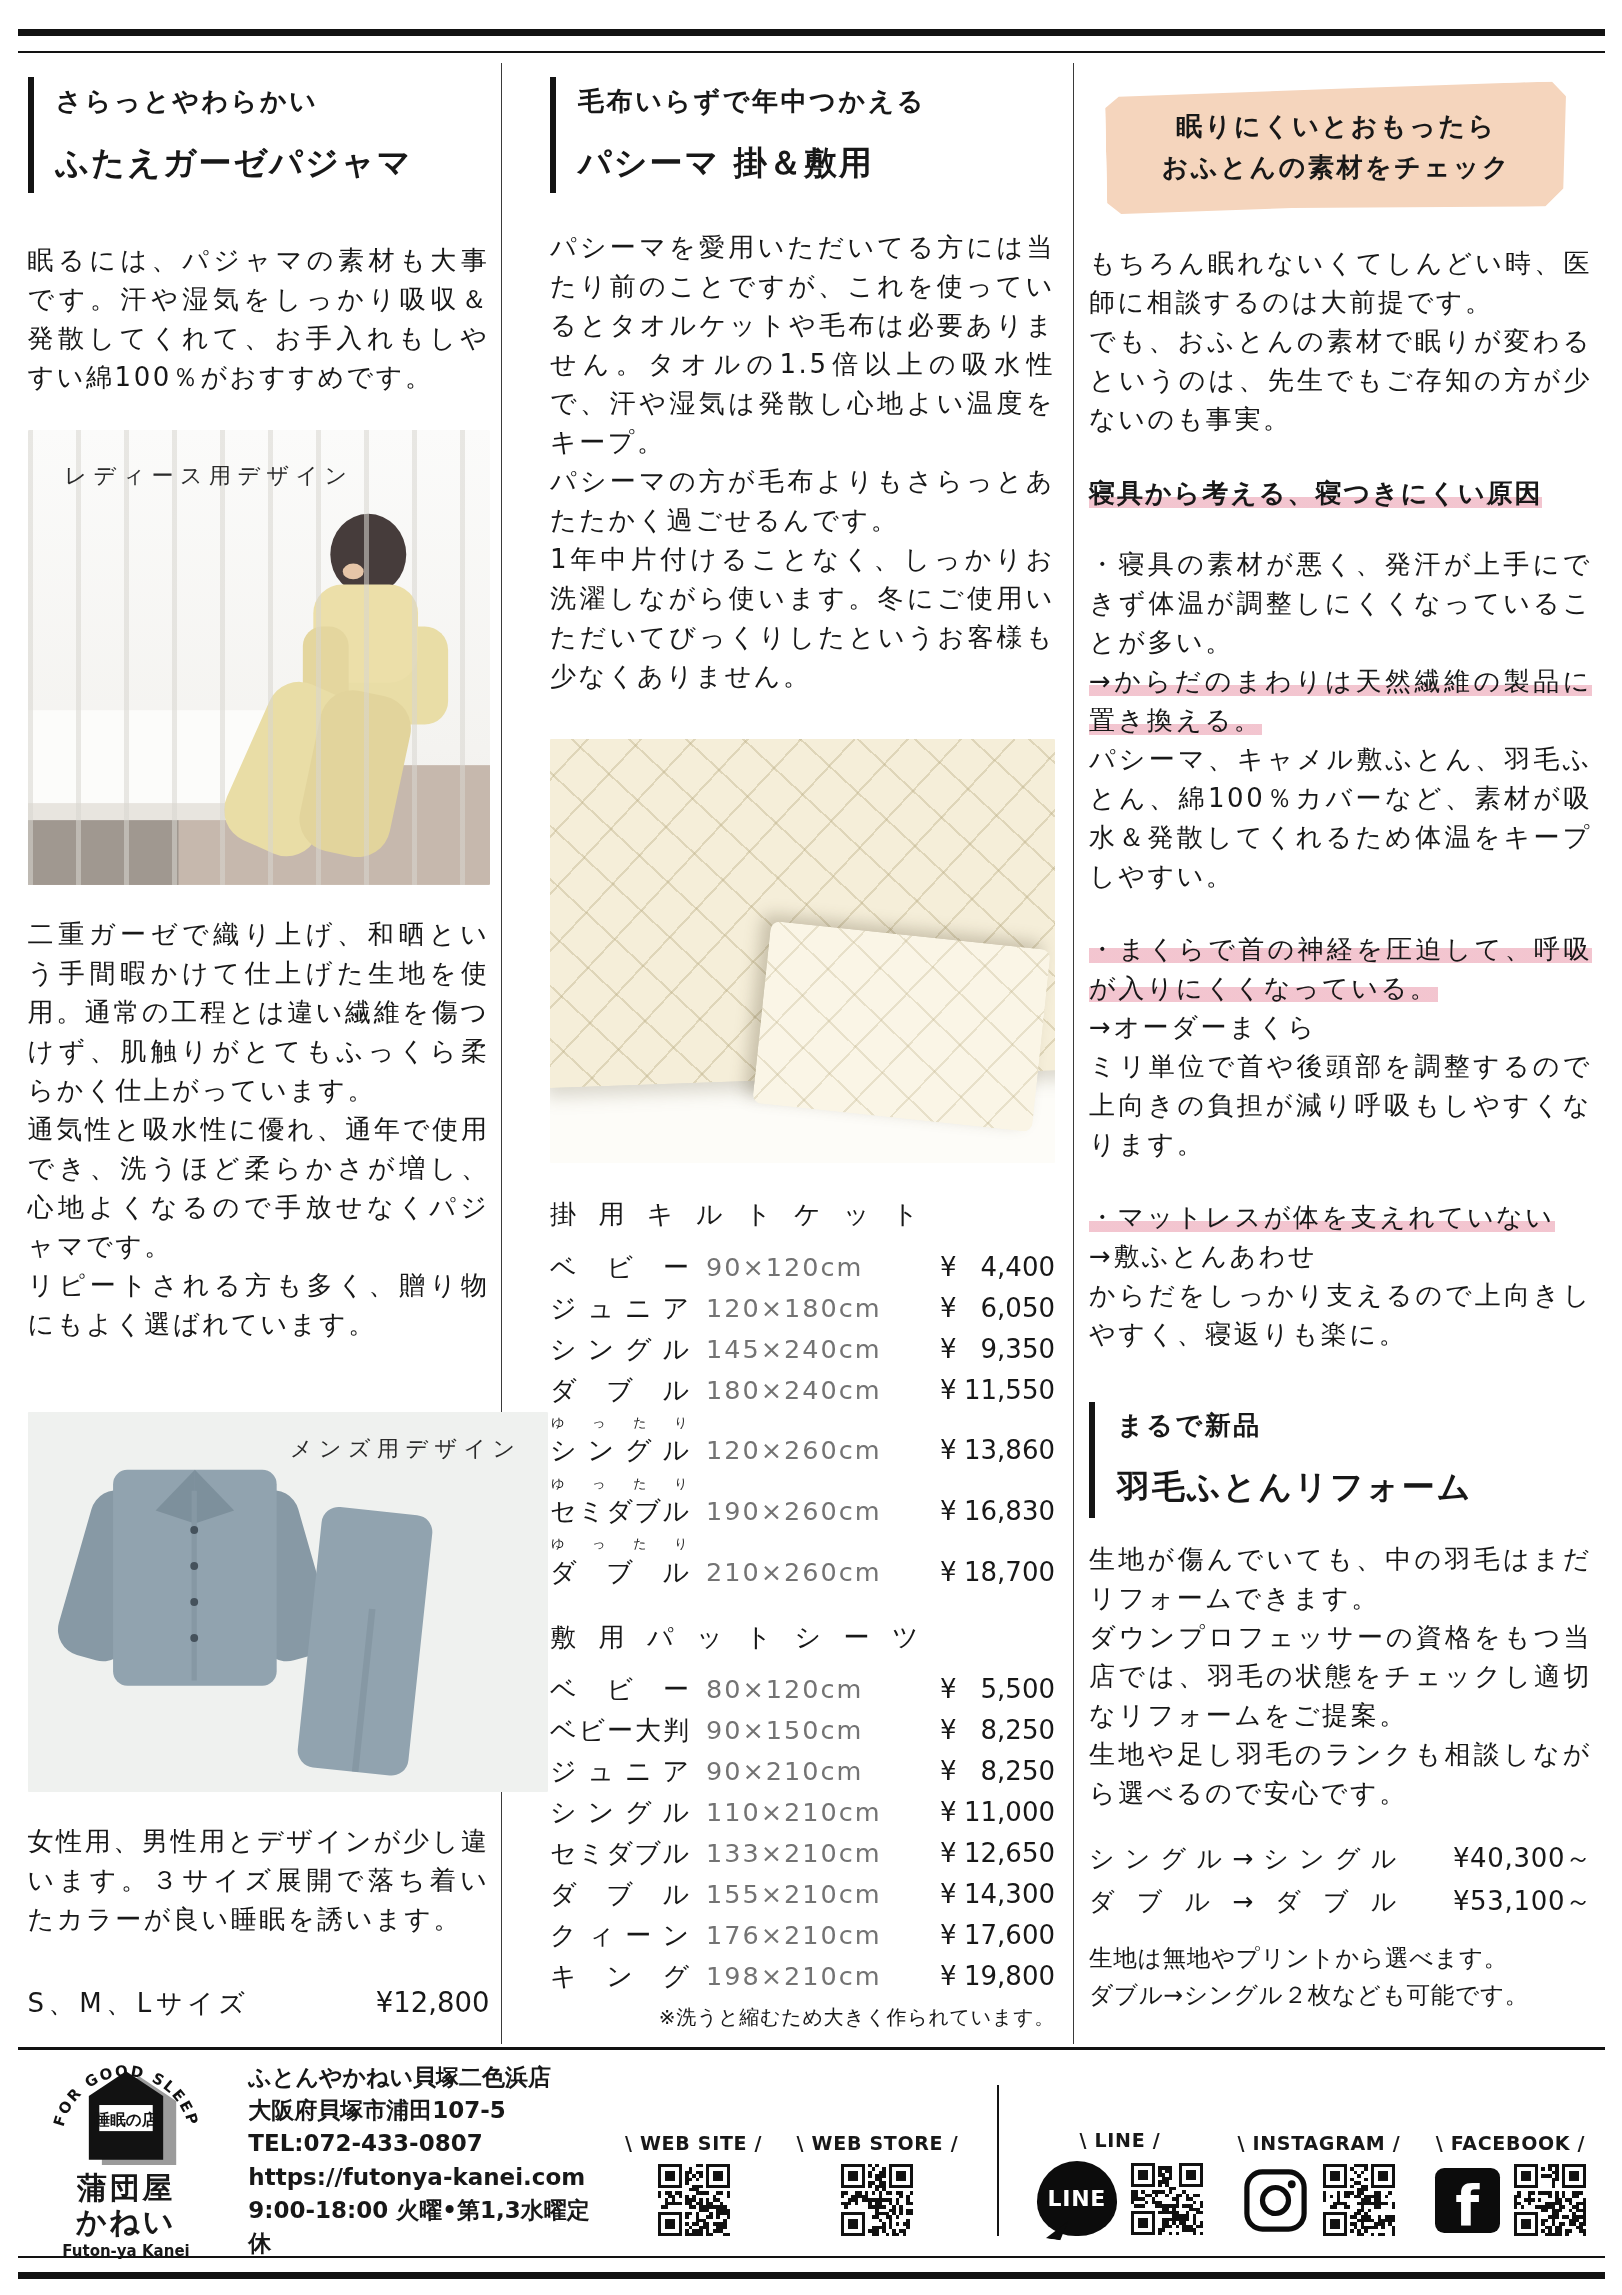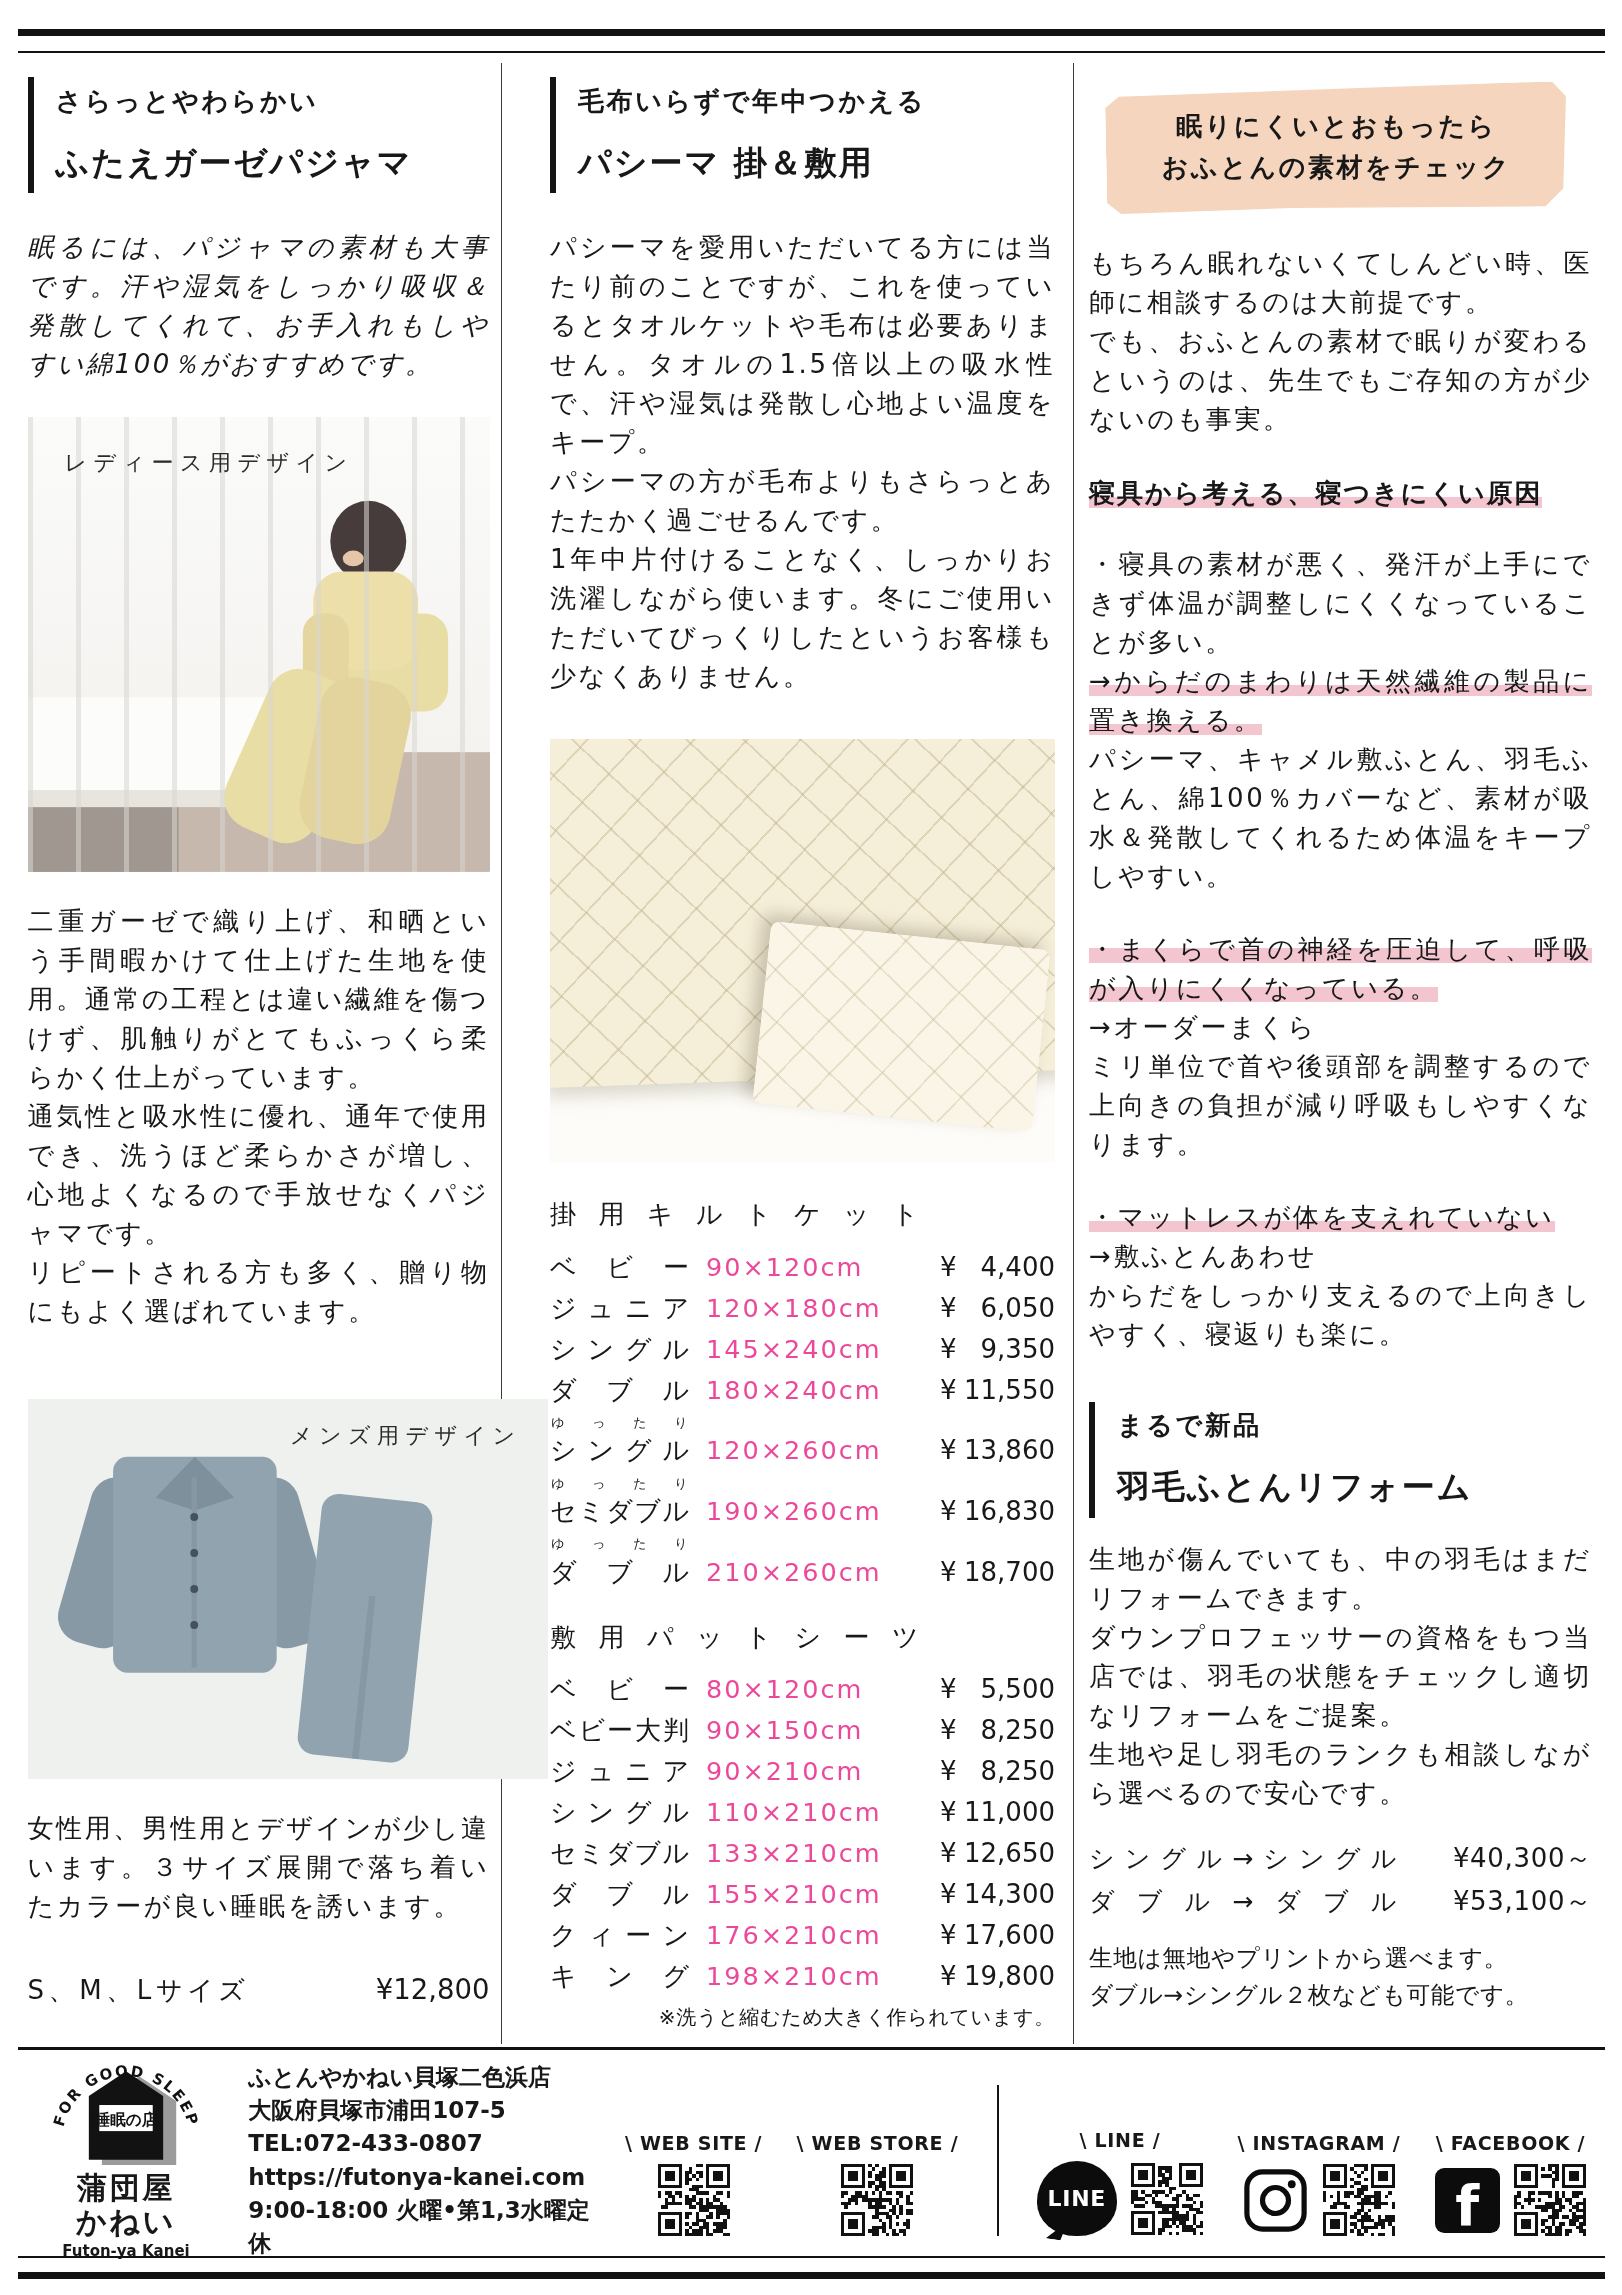--- a/index.html
+++ b/index.html
@@ -48,21 +48,21 @@
   
   .t-title{font-size:26px;letter-spacing:1.3px;width:370px;text-align:justify;text-align-last:justify;margin-top:34px;}
   .t-title.second{margin-top:27.5px;}
   .t-rows{margin-top:14.4px;}
   .t-row{display:flex;align-items:baseline;font-size:26px;line-height:41px;}
   .t-row.has-furi{margin-top:19.6px;}
   .t-size{position:relative;display:inline-block;width:139px;flex:none;}
   .t-size-text{display:block;text-align:justify;text-align-last:justify;letter-spacing:0;}
   .t-furi{position:absolute;top:-14.4px;left:1.3px;width:98%;display:block;font-size:13px;line-height:1;
           text-align:justify;text-align-last:justify;}
-  .t-dims{flex:1;margin-left:17px;letter-spacing:2px;font-size:25.5px;color:#ec4899;}
+  .t-dims{flex:1;margin-left:17px;letter-spacing:2px;font-size:25.5px;color:#737373;}
   .t-price{width:115px;flex:none;display:flex;justify-content:space-between;font-size:26px;}
   .t-note{font-size:20px;letter-spacing:0.7px;margin-top:6.5px;text-align:right;}
 
   
   .peach-box{position:relative;width:461px;margin:9.2px 0 0 17px;padding:19.6px 0 22px;text-align:center;
              font-size:26px;font-weight:700;letter-spacing:2.6px;line-height:1.6;}
   .peach-box::before{content:"";position:absolute;inset:0;background:#f5d5bd;
      clip-path:polygon(0% 14%,3% 5%,55% 2%,97% 0%,100% 12%,99% 86%,95% 100%,40% 97%,3% 99%,0% 90%);
      transform:rotate(-1.2deg);}
   .peach-box span{position:relative;display:block;}
@@ -106,21 +106,21 @@
   <div class="hr hr-top-thick"></div>
   <div class="hr hr-top-thin"></div>
   <div class="vsep vsep1"></div>
   <div class="vsep vsep2"></div>
 
   <div class="col col-left">
     <div class="head">
       <div class="tagline">さらっとやわらかい</div>
       <div class="title">ふたえガーゼパジャマ</div>
     </div>
-    <div class="para" style="margin-top:35px;font-style:italic;">眠るには、パジャマの素材も大事です。汗や湿気をしっかり吸収＆発散してくれて、お手入れもしやすい綿100％がおすすめです。</div>
+    <div class="para" style="margin-top:48px;">眠るには、パジャマの素材も大事です。汗や湿気をしっかり吸収＆発散してくれて、お手入れもしやすい綿100％がおすすめです。</div>
 
     <div class="photo photo1">
       <div class="curtain"></div>
       <span class="photo-label" style="left:37px;top:31px;">レディース用デザイン</span>
       <svg viewBox="0 0 706 695" width="462" height="455">
         <rect x="0" y="512" width="706" height="183" fill="#c6b8ad"></rect>
         <rect x="0" y="556" width="230" height="139" fill="#a09890"></rect>
         <rect x="-24" y="428" width="540" height="158" rx="16" fill="#fcfcfa"></rect>
         <rect x="-24" y="570" width="540" height="26" fill="#e8e5df"></rect>
         <rect x="452" y="300" width="190" height="150" rx="36" fill="#e9dda6"></rect>

